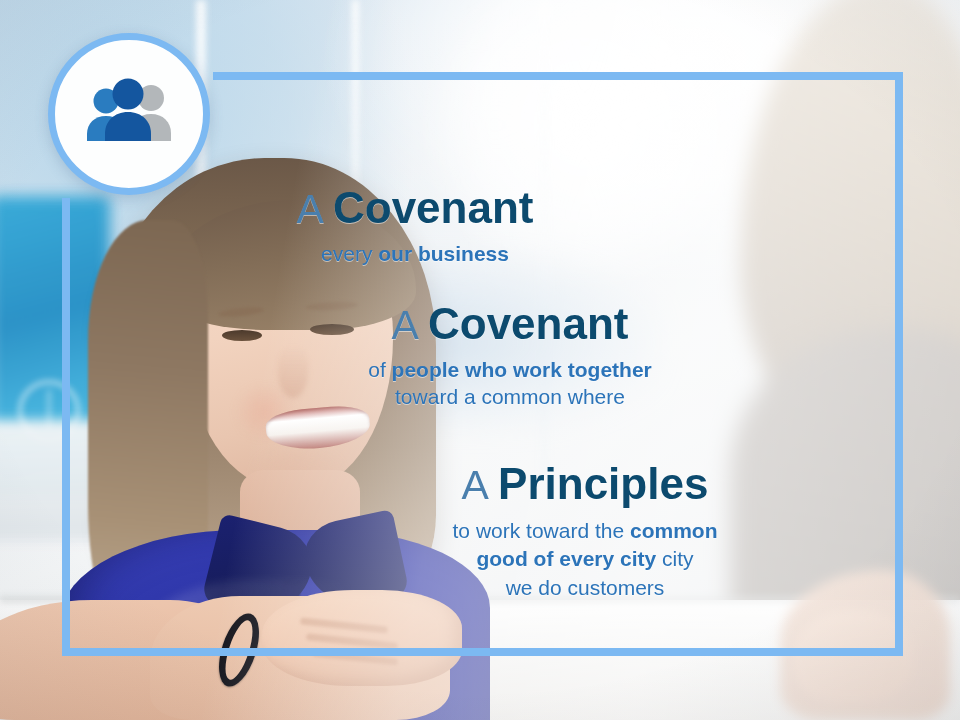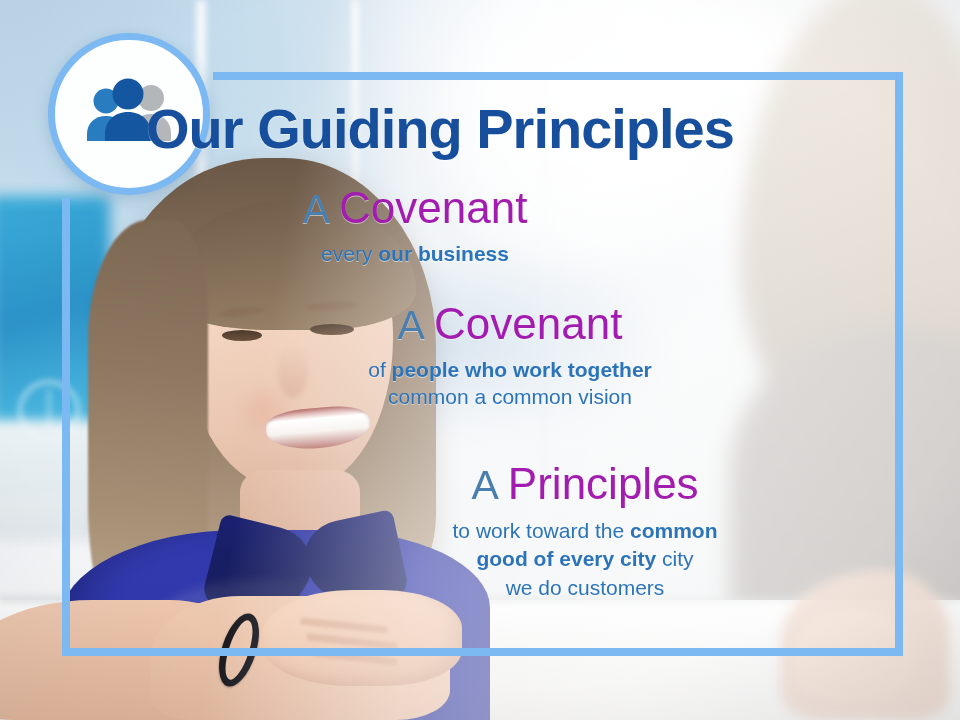--- a/index.html
+++ b/index.html
@@ -233,21 +233,21 @@
     text-shadow:0 1px 0 rgba(255,255,255,.55);
     font-family:"Liberation Sans", sans-serif;
   }
   .principle{position:absolute;text-align:center;width:100%;}
   .p-head{
     font-size:44px;line-height:1.02;white-space:nowrap;
     color:#2a72b8;font-family:"Liberation Sans", sans-serif;
     text-shadow:0 1px 0 rgba(255,255,255,.5);
   }
   .p-head .art{font-weight:normal;color:#4a7fad;font-size:41px;}
-  .p-head .word{font-weight:normal;color:#a21caf;}
+  .p-head .word{font-weight:bold;color:#0c4a6e;}
   .p-sub{
     font-size:21px;line-height:1.28;margin-top:8px;
     color:#2c74b9;font-family:"Liberation Sans", sans-serif;
     text-shadow:0 1px 0 rgba(255,255,255,.5);
   }
   .p-sub b{font-weight:bold;}
   .p-sub .reg{font-weight:normal;}
 
   
   #block-0{left:-65px;top:186px;}
@@ -335,33 +335,32 @@
 
       <circle cx="25" cy="24" r="12.5" fill="#2a7cc0"></circle>
       <path d="M25 39C13.5 39 6 46.5 6 57v7h38v-7c0-10.5-7.5-18-19-18z" fill="#2a7cc0"></path>
 
       <circle cx="47" cy="17" r="15.5" fill="#14569f"></circle>
       <path d="M47 35c-14 0-23 9.5-23 21.5V64h46v-7.5C70 44.5 61 35 47 35z" fill="#14569f"></path>
     </svg>
   </div>
 
   <div class="content">
-    <div class="title">Our Guiding Principles</div>
 
     <div class="principle" id="block-0">
       <div class="p-head"><span class="art">A </span><span class="word">Covenant</span></div>
       <div class="p-sub">
           <div><span class="reg">every </span><b>our business</b></div>
         </div>
     </div>
     <div class="principle" id="block-1">
       <div class="p-head"><span class="art">A </span><span class="word">Covenant</span></div>
       <div class="p-sub">
           <div><span class="reg">of </span><b>people who work together</b></div>
-          <div><span class="reg">common a common vision</span></div>
+          <div><span class="reg">toward a common where</span></div>
         </div>
     </div>
     <div class="principle" id="block-2">
       <div class="p-head"><span class="art">A </span><span class="word">Principles</span></div>
       <div class="p-sub">
           <div><span class="reg">to work toward the </span><b>common</b></div>
           <div><b>good of every city</b><span class="reg"> city</span></div>
           <div><span class="reg">we do customers</span></div>
         </div>
     </div>

